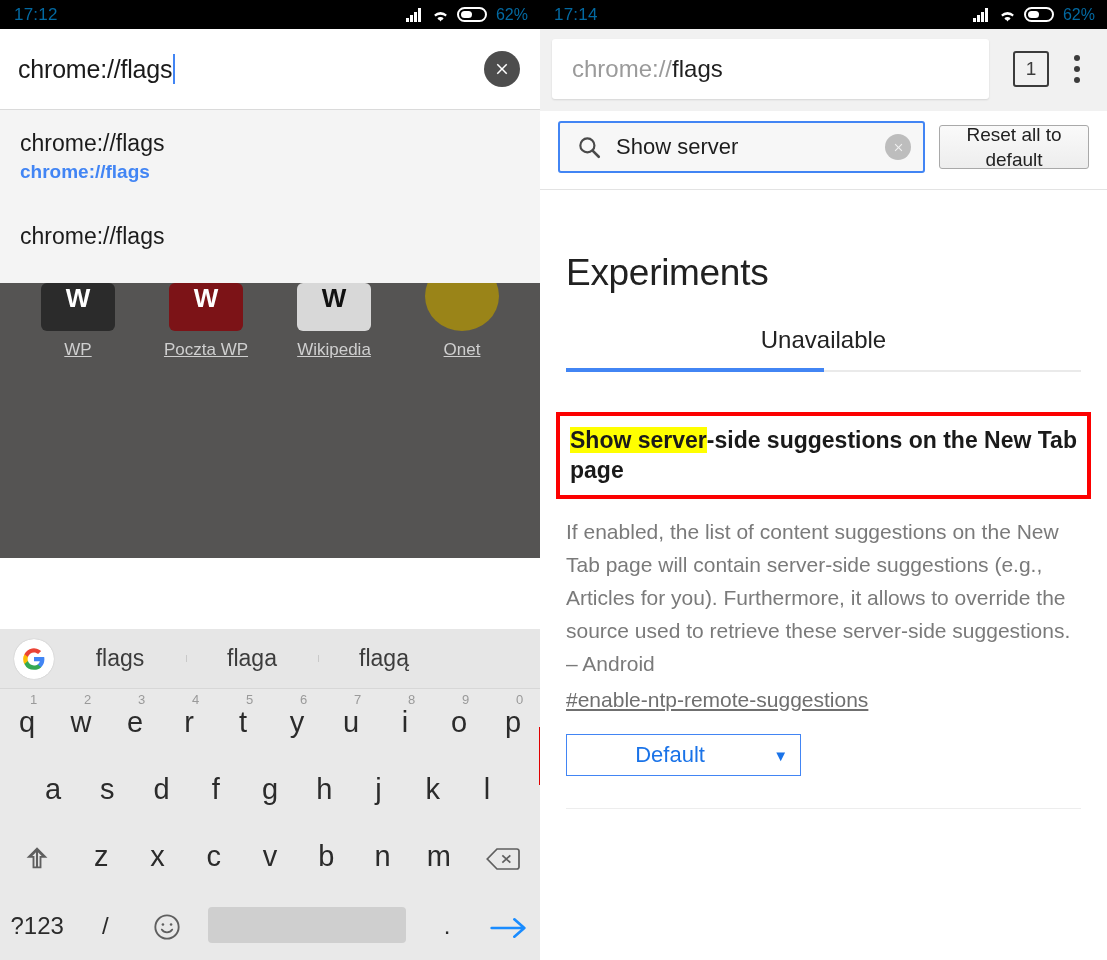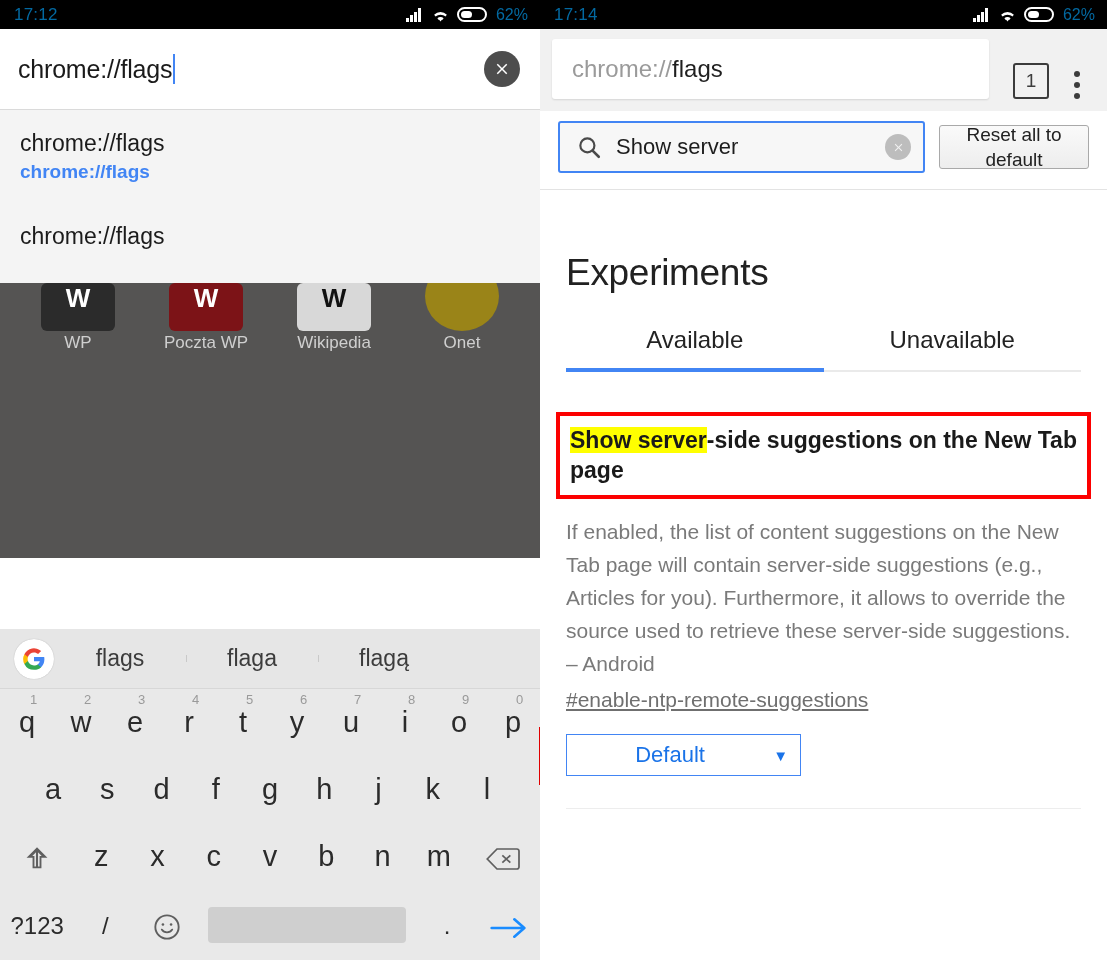--- a/index.html
+++ b/index.html
@@ -89,21 +89,21 @@
   .tiles { display: flex; padding: 0 14px; gap: 0; }
   .tile { width: 128px; text-align: center; }
   .tile .thumb {
     width: 74px; height: 48px; margin: 0 auto; position: relative;
     border-radius: 6px; display: flex; align-items: flex-start; justify-content: center;
     font-size: 26px; font-weight: bold; color: #fff; padding-top: 0;
     overflow: hidden;
   }
   .tile .thumb.rounded-full { border-radius: 50%; width: 74px; height: 70px; margin-top: -22px;}
   .tile .lbl {
-    margin-top: 2px; font-size: 17px; color: #cfcfcf;
+    margin-top: 9px; font-size: 17px; color: #cfcfcf; text-decoration: underline;
   }
 
   
   .kb { background: #e9e9e9; position: absolute; left: 0; right: 0; bottom: 0; }
   .kb-suggest {
     height: 60px; display: flex; align-items: center;
     border-bottom: 1px solid #d7d7d7; background: #e6e6e6;
   }
   .g-logo {
     width: 40px; height: 40px; border-radius: 50%; background: #fff;
@@ -133,21 +133,21 @@
   .kb-row.r4 { height: 70px; }
   .kb-row.r4 .key { font-size: 24px; }
   .spacebar {
     flex: 3.2; height: 36px; background: #cfcfcf; border-radius: 4px;
     margin: 0 10px;
   }
   .kb-row.r4 .k-sym { flex: 1.2; }
   .enter-arrow { color: #1a8cff; font-size: 30px; }
 
   
-  .chrome-top { background: #f1f1f1; padding: 10px 12px 12px 12px; display: flex; align-items: flex-end; }
+  .chrome-top { background: #f1f1f1; padding: 10px 12px 12px 12px; display: flex; align-items: center; }
   .urlbar {
     flex: 1; height: 60px; background: #fff; border-radius: 3px;
     display: flex; align-items: center; padding: 0 20px;
     font-size: 24px; box-shadow: 0 1px 2px rgba(0,0,0,.12);
   }
   .urlbar .scheme { color: #9a9a9a; }
   .urlbar .host { color: #1f1f1f; }
   .tabcount {
     width: 36px; height: 36px; border: 2.5px solid #3c3c3c; border-radius: 3px;
     display: flex; align-items: center; justify-content: center;
@@ -437,21 +437,20 @@
             </svg>
         </span>
       </div>
       <div class="reset-btn">Reset all to default</div>
     </div>
 
     <div class="flags-body">
       <h1 class="exp-title">Experiments</h1>
 
       <div class="tabs">
-        <div class="tab">Available</div>
         <div class="tab">Unavailable</div>
         <div class="tab-underline"></div>
       </div>
 
       <div class="flag-card">
         <div class="flag-title-box">
           <div class="flag-title"><span class="hl">Show server</span><span>-side suggestions on the New Tab page</span></div>
         </div>
         <div class="flag-desc">If enabled, the list of content suggestions on the New Tab page will contain server-side suggestions (e.g., Articles for you). Furthermore, it allows to override the source used to retrieve these server-side suggestions. – Android</div>
         <a class="flag-perma">#enable-ntp-remote-suggestions</a>

